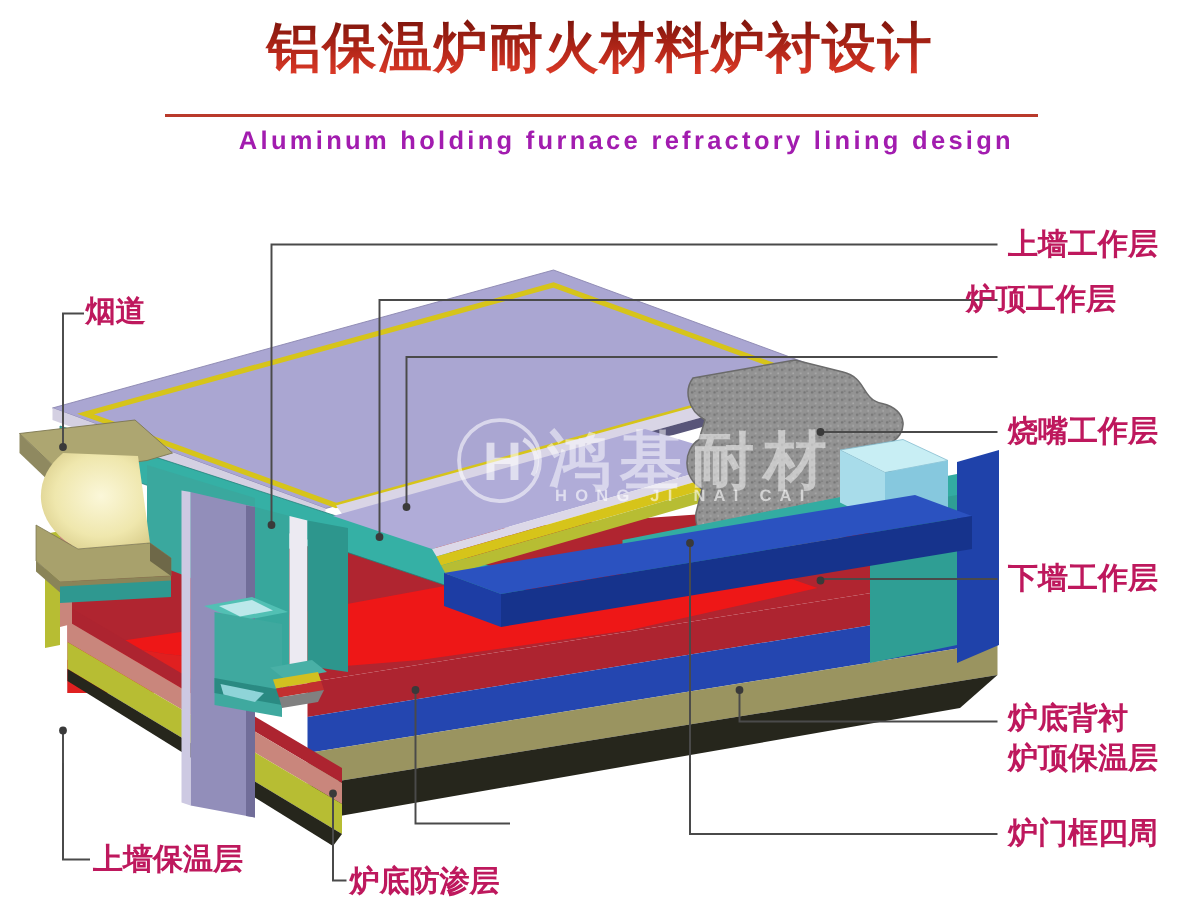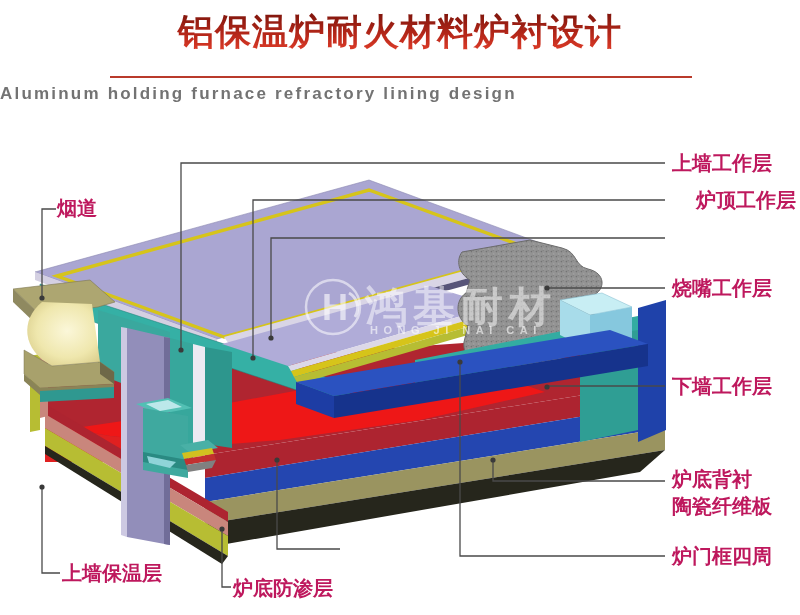--- a/index.html
+++ b/index.html
@@ -5,22 +5,22 @@
   html,body{margin:0;padding:0;background:#ffffff;}
   #stage{position:relative;width:800px;height:615px;background:#fff;overflow:hidden;
          font-family:"Liberation Sans","DejaVu Sans",sans-serif;}
   
   #title{position:absolute;left:0;top:8px;width:800px;text-align:center;
          font-size:36px;font-weight:900;letter-spacing:1px;
          background:linear-gradient(180deg,#7e150c 10%,#b7281a 55%,#e8402c 95%);
          -webkit-background-clip:text;background-clip:text;color:transparent;
          -webkit-text-fill-color:transparent;}
   #title-rule{position:absolute;left:110px;top:76px;width:582px;height:2px;background:#b93a2b;}
-  #subtitle{position:absolute;left:0;top:84px;width:676px;text-align:left;
-            font-size:17px;font-weight:bold;color:#737373;letter-spacing:2.2px;}
+  #subtitle{position:absolute;left:0;top:84px;width:676px;text-align:right;
+            font-size:17px;font-weight:bold;color:#a21caf;letter-spacing:2.2px;}
   
   .lbl{position:absolute;font-size:20px;font-weight:700;color:#be185d;white-space:nowrap;line-height:24px;}
   #diagram-svg{position:absolute;left:0;top:0;}
 </style>
 </head>
 <body>
 
 <div id="stage">
 
   <div id="title" class="hdr">铝保温炉耐火材料炉衬设计</div>
@@ -180,21 +180,21 @@
       <circle cx="493" cy="460" r="2.6"></circle>
         <circle cx="460" cy="362" r="2.6"></circle>
       <circle cx="42" cy="487" r="2.6"></circle>
         <circle cx="222" cy="529" r="2.6"></circle>
       <circle cx="277" cy="460" r="2.6"></circle>
     </g>
   </svg>
 
   <div class="lbl" style="left:57px;top:196px;">烟道</div>
   <div class="lbl" style="left:672px;top:151px;">上墙工作层</div>
-  <div class="lbl" style="left:696px;top:188px;text-align:right;">炉顶工作层</div>
+  <div class="lbl" style="left:644px;top:188px;text-align:right;">炉顶工作层</div>
   <div class="lbl" style="left:672px;top:276px;text-align:right;">烧嘴工作层</div>
   <div class="lbl" style="left:672px;top:374px;">下墙工作层</div>
   <div class="lbl" style="left:672px;top:467px;">炉底背衬</div>
-  <div class="lbl" style="left:672px;top:494px;">陶瓷纤维板</div>
+  <div class="lbl" style="left:672px;top:494px;">炉顶保温层</div>
   <div class="lbl" style="left:672px;top:544px;">炉门框四周</div>
   <div class="lbl" style="left:62px;top:561px;">上墙保温层</div>
   <div class="lbl" style="left:233px;top:576px;">炉底防渗层</div>
 </div>
 
 </body></html>

